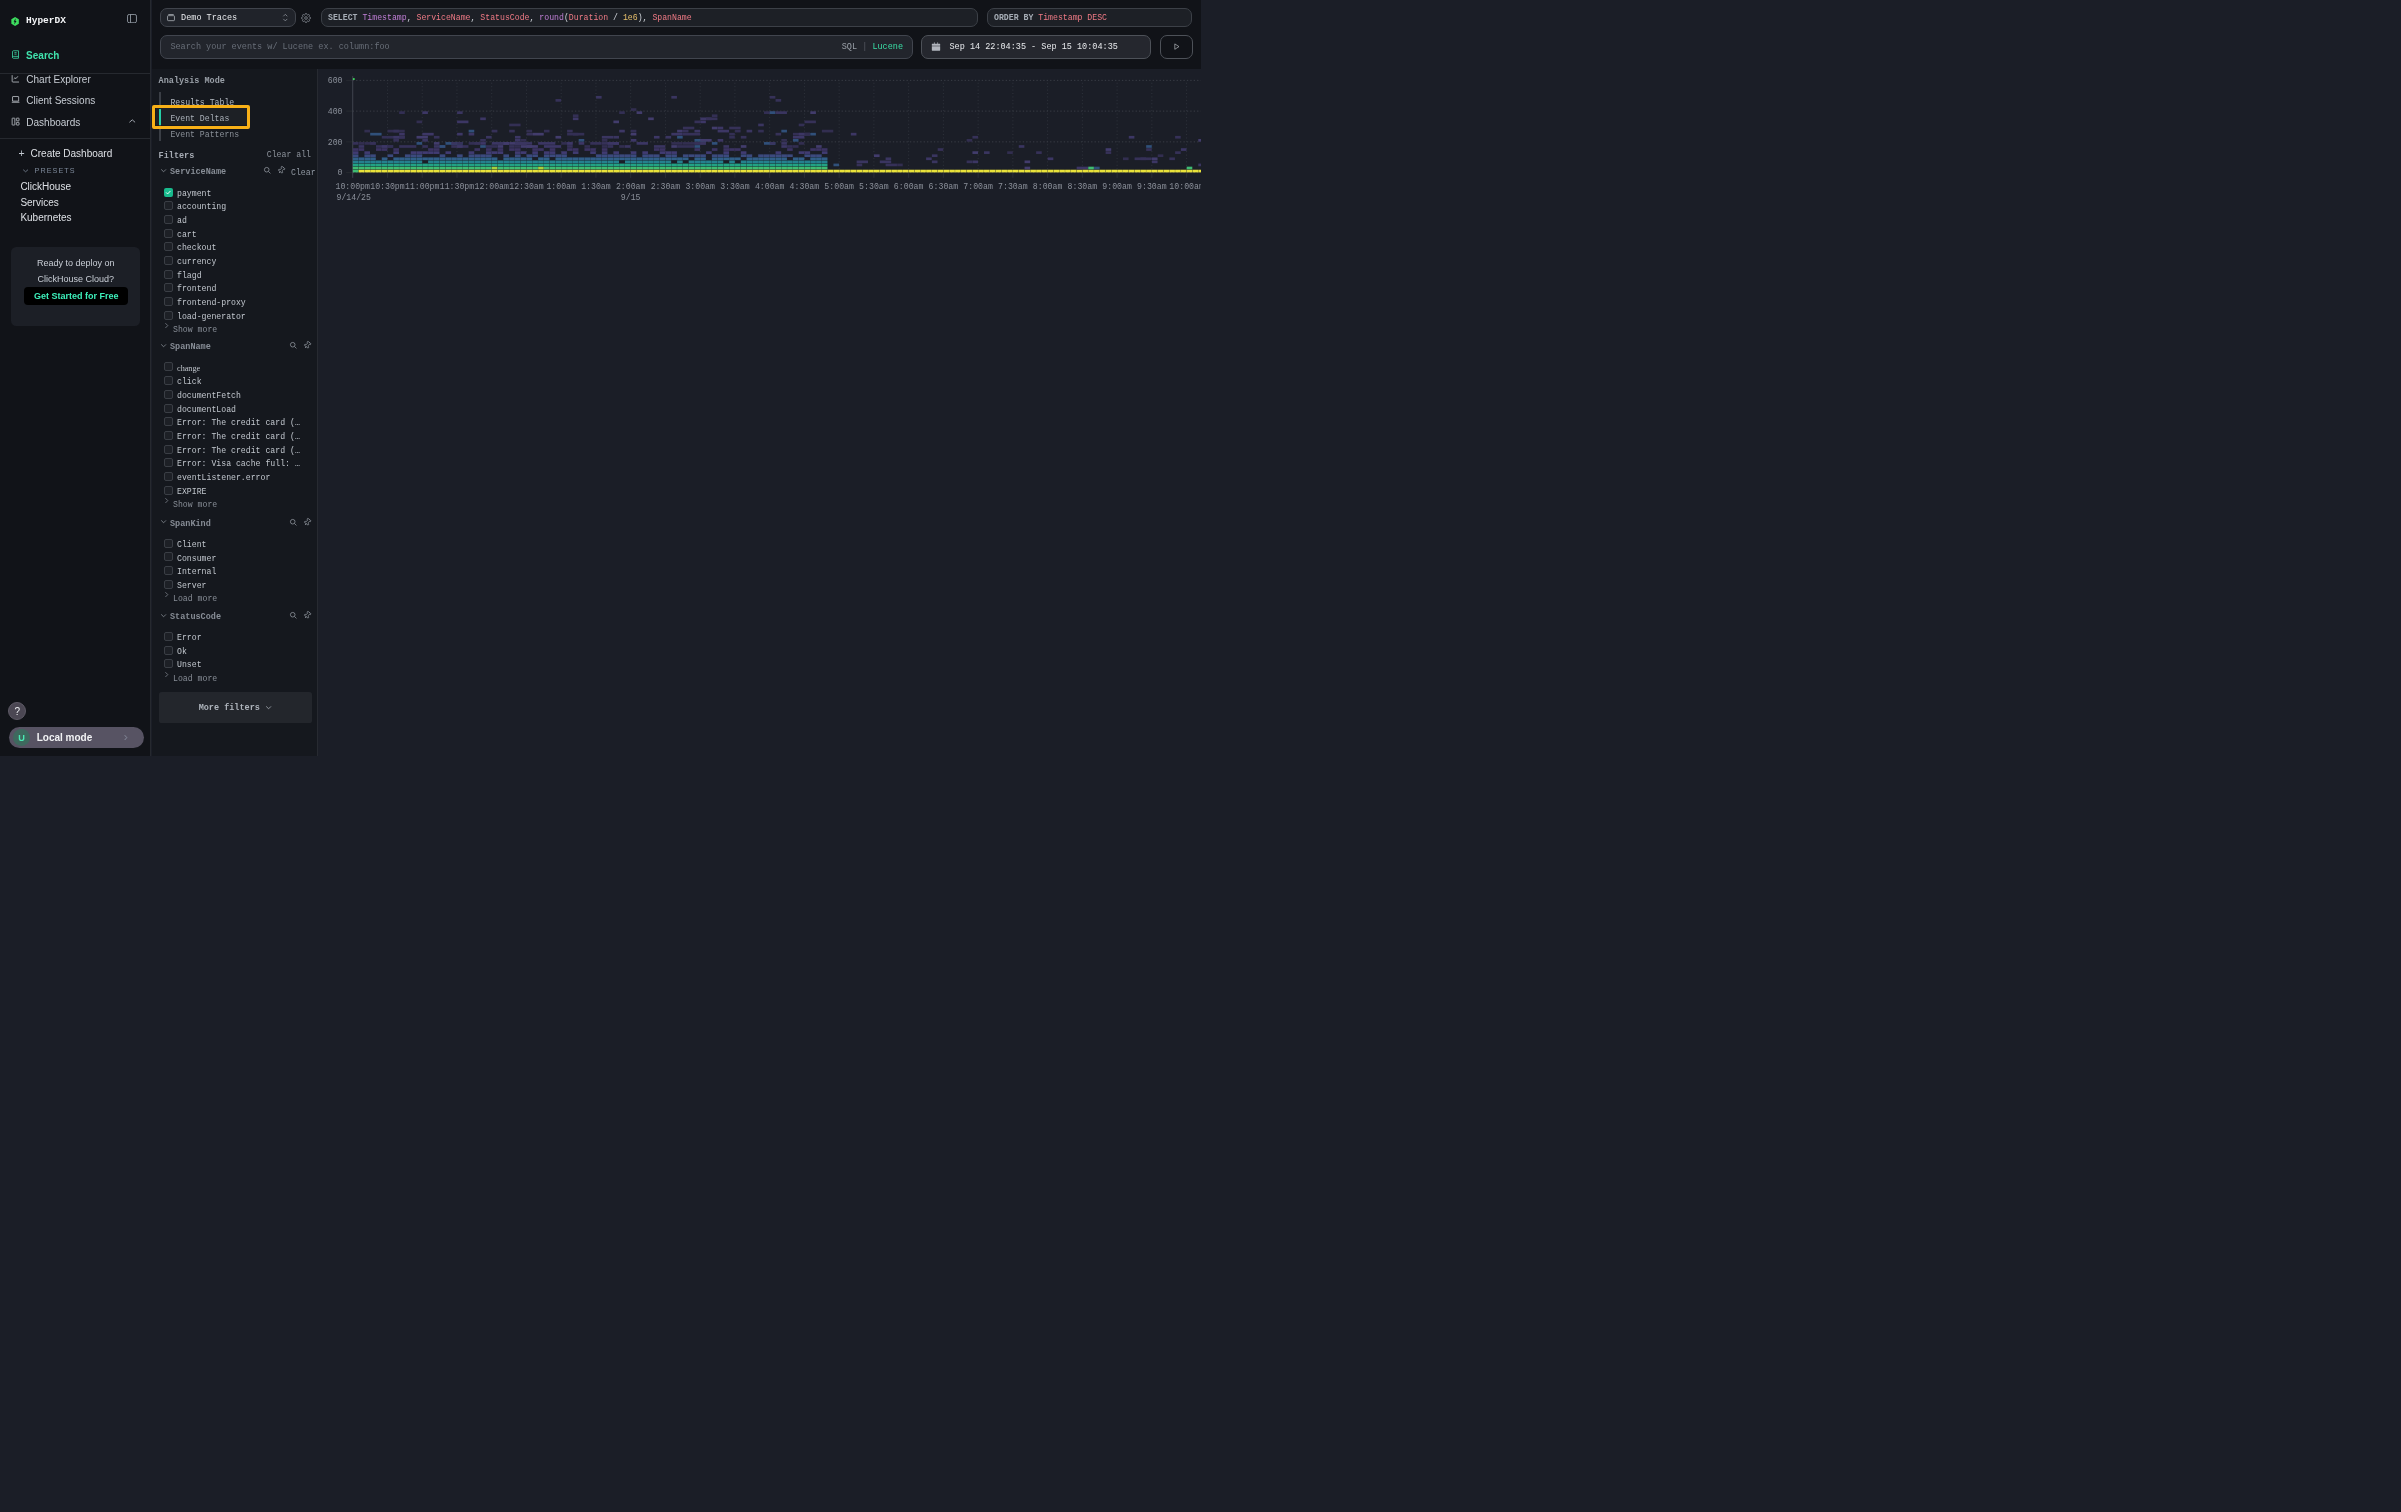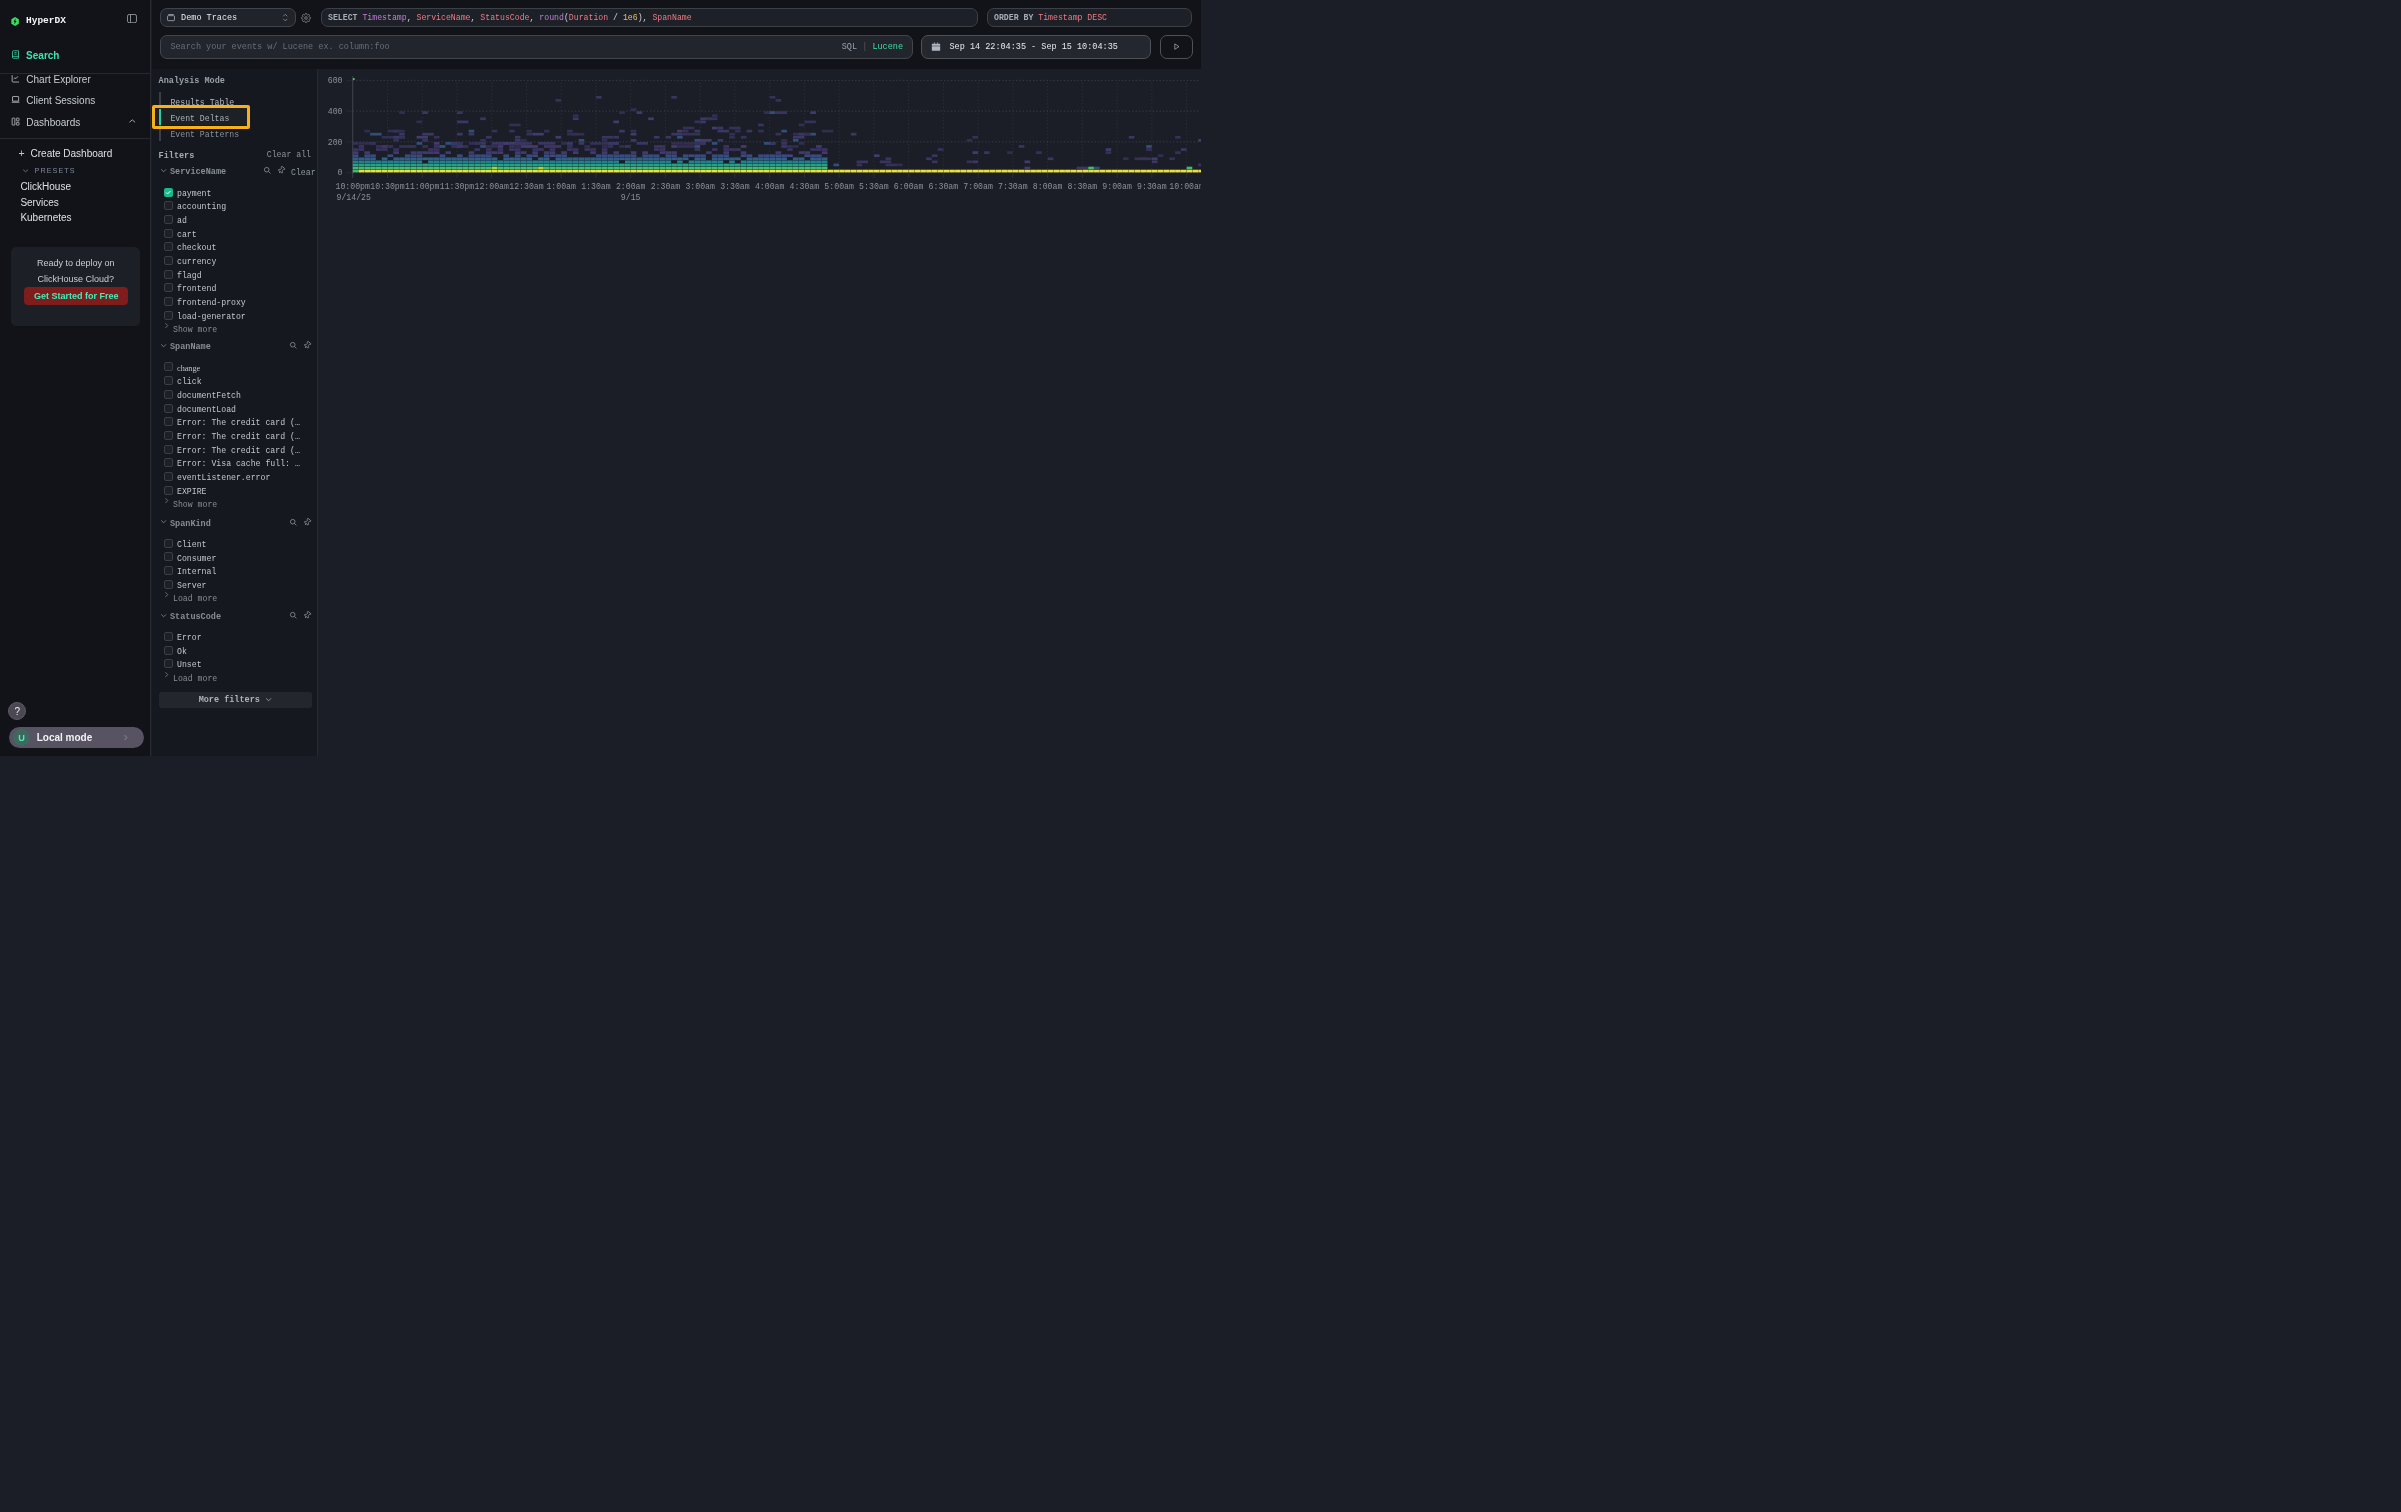--- a/index.html
+++ b/index.html
@@ -19,21 +19,21 @@
   .nav-item .lbl { margin-left:6.6px; font-size:10px; color:#c7ccd3; }
   .nav-item .lbl.active { color:#40e3ad; font-weight:bold; }
   .sep { position:absolute; left:0; width:151px; height:0.7px; background:#26292f; }
   .sub-item { position:absolute; left:0; width:151px; display:flex; align-items:center; color:#dde0e5; font-size:10px; }
   .presets { color:#7e8a9b; font-size:7.2px; letter-spacing:1.1px; }
   
   #promo { position:absolute; left:11.2px; top:247px; width:129px; height:79px;
     background:#1c1f26; border-radius:5.3px; text-align:center; }
   #promo .t { margin-top:9.2px; font-size:9px; line-height:15.5px; color:#c9ced6; }
   #promo .btn { position:absolute; left:13px; top:40px; width:104px; height:18px;
-    background:#7f1d1d; color:#3df0bb; border-radius:4px; font-weight:bold; font-size:9px;
+    background:#000000; color:#3df0bb; border-radius:4px; font-weight:bold; font-size:9px;
     display:flex; align-items:center; justify-content:center; }
   
   #help { position:absolute; left:8px; top:702px; width:18.4px; height:18.4px; border-radius:50%;
     background:#4b4753; border:0.7px solid #5e5a66; color:#eceef0; font-size:10px;
     display:flex; align-items:center; justify-content:center; }
   #localpill { position:absolute; left:8.5px; top:727px; width:135px; height:21px; border-radius:10.5px;
     background:#575363; display:flex; align-items:center; }
   #localpill .av { width:17px; height:17px; margin-left:4.6px; border-radius:50%; background:#3e695e;
     color:#4aeab3; font-weight:bold; font-size:9.2px; display:flex; align-items:center; justify-content:center; }
   #localpill .nm { margin-left:6.6px; color:#f2f3f5; font-weight:bold; font-size:10px; }
@@ -330,21 +330,21 @@
     <div class="f-abs" style="left:12px;top:563px;width:8.8px;height:8.8px;border-radius:2px;background:#1d2026;border:0.7px solid #3a3e45;"></div>
     <div class="f-abs" style="left:25px;top:562px;"><span style="font-size:8.2px;color:#c2c7ce;">Error</span></div>
     <div class="f-abs" style="left:12px;top:577px;width:8.8px;height:8.8px;border-radius:2px;background:#1d2026;border:0.7px solid #3a3e45;"></div>
     <div class="f-abs" style="left:25px;top:576px;"><span style="font-size:8.2px;color:#c2c7ce;">Ok</span></div>
     <div class="f-abs" style="left:12px;top:590px;width:8.8px;height:8.8px;border-radius:2px;background:#1d2026;border:0.7px solid #3a3e45;"></div>
     <div class="f-abs" style="left:25px;top:589px;"><span style="font-size:8.2px;color:#c2c7ce;">Unset</span></div>
     <svg class="f-abs" style="left:11.2px;top:602px;" width="7.2" height="7.2" viewBox="0 0 24 24" fill="none" stroke="#878d96" stroke-width="2.4">
       <path d="M8 4l8 8-8 8"></path>
     </svg>
     <div class="f-abs" style="left:21px;top:603px;"><span style="font-size:8.2px;color:#878d96;">Load more</span></div>
-    <div class="f-abs" style="left:7px;top:623px;width:153px;height:16px;background:#23262c;border-radius:2.6px;display:flex;align-items:center;justify-content:center;">
+    <div class="f-abs" style="left:7px;top:623px;width:153px;height:31px;background:#23262c;border-radius:2.6px;display:flex;align-items:center;justify-content:center;">
     <span style="font-weight:bold;font-size:8.5px;color:#aeb4bc;">More filters</span>
     <svg style="margin-left:5.3px;" width="7.2" height="7.2" viewBox="0 0 24 24" fill="none" stroke="#aeb4bc" stroke-width="2.6">
         <path d="M4 8l8 8 8-8"></path>
       </svg>
     </div>
   </div>
 
 <div id="chart" style="position:absolute; left:319px; top:69px; width:882px; height:687px; background:#1b1e27;">
   <svg id="csvg" width="882" height="687" style="position:absolute;left:0;top:0;" viewBox="0 0 1341 1045">
       <line x1="51" y1="157.6" x2="1341" y2="157.6" stroke="#494d55" stroke-width="1" stroke-dasharray="2 3.2"></line>

